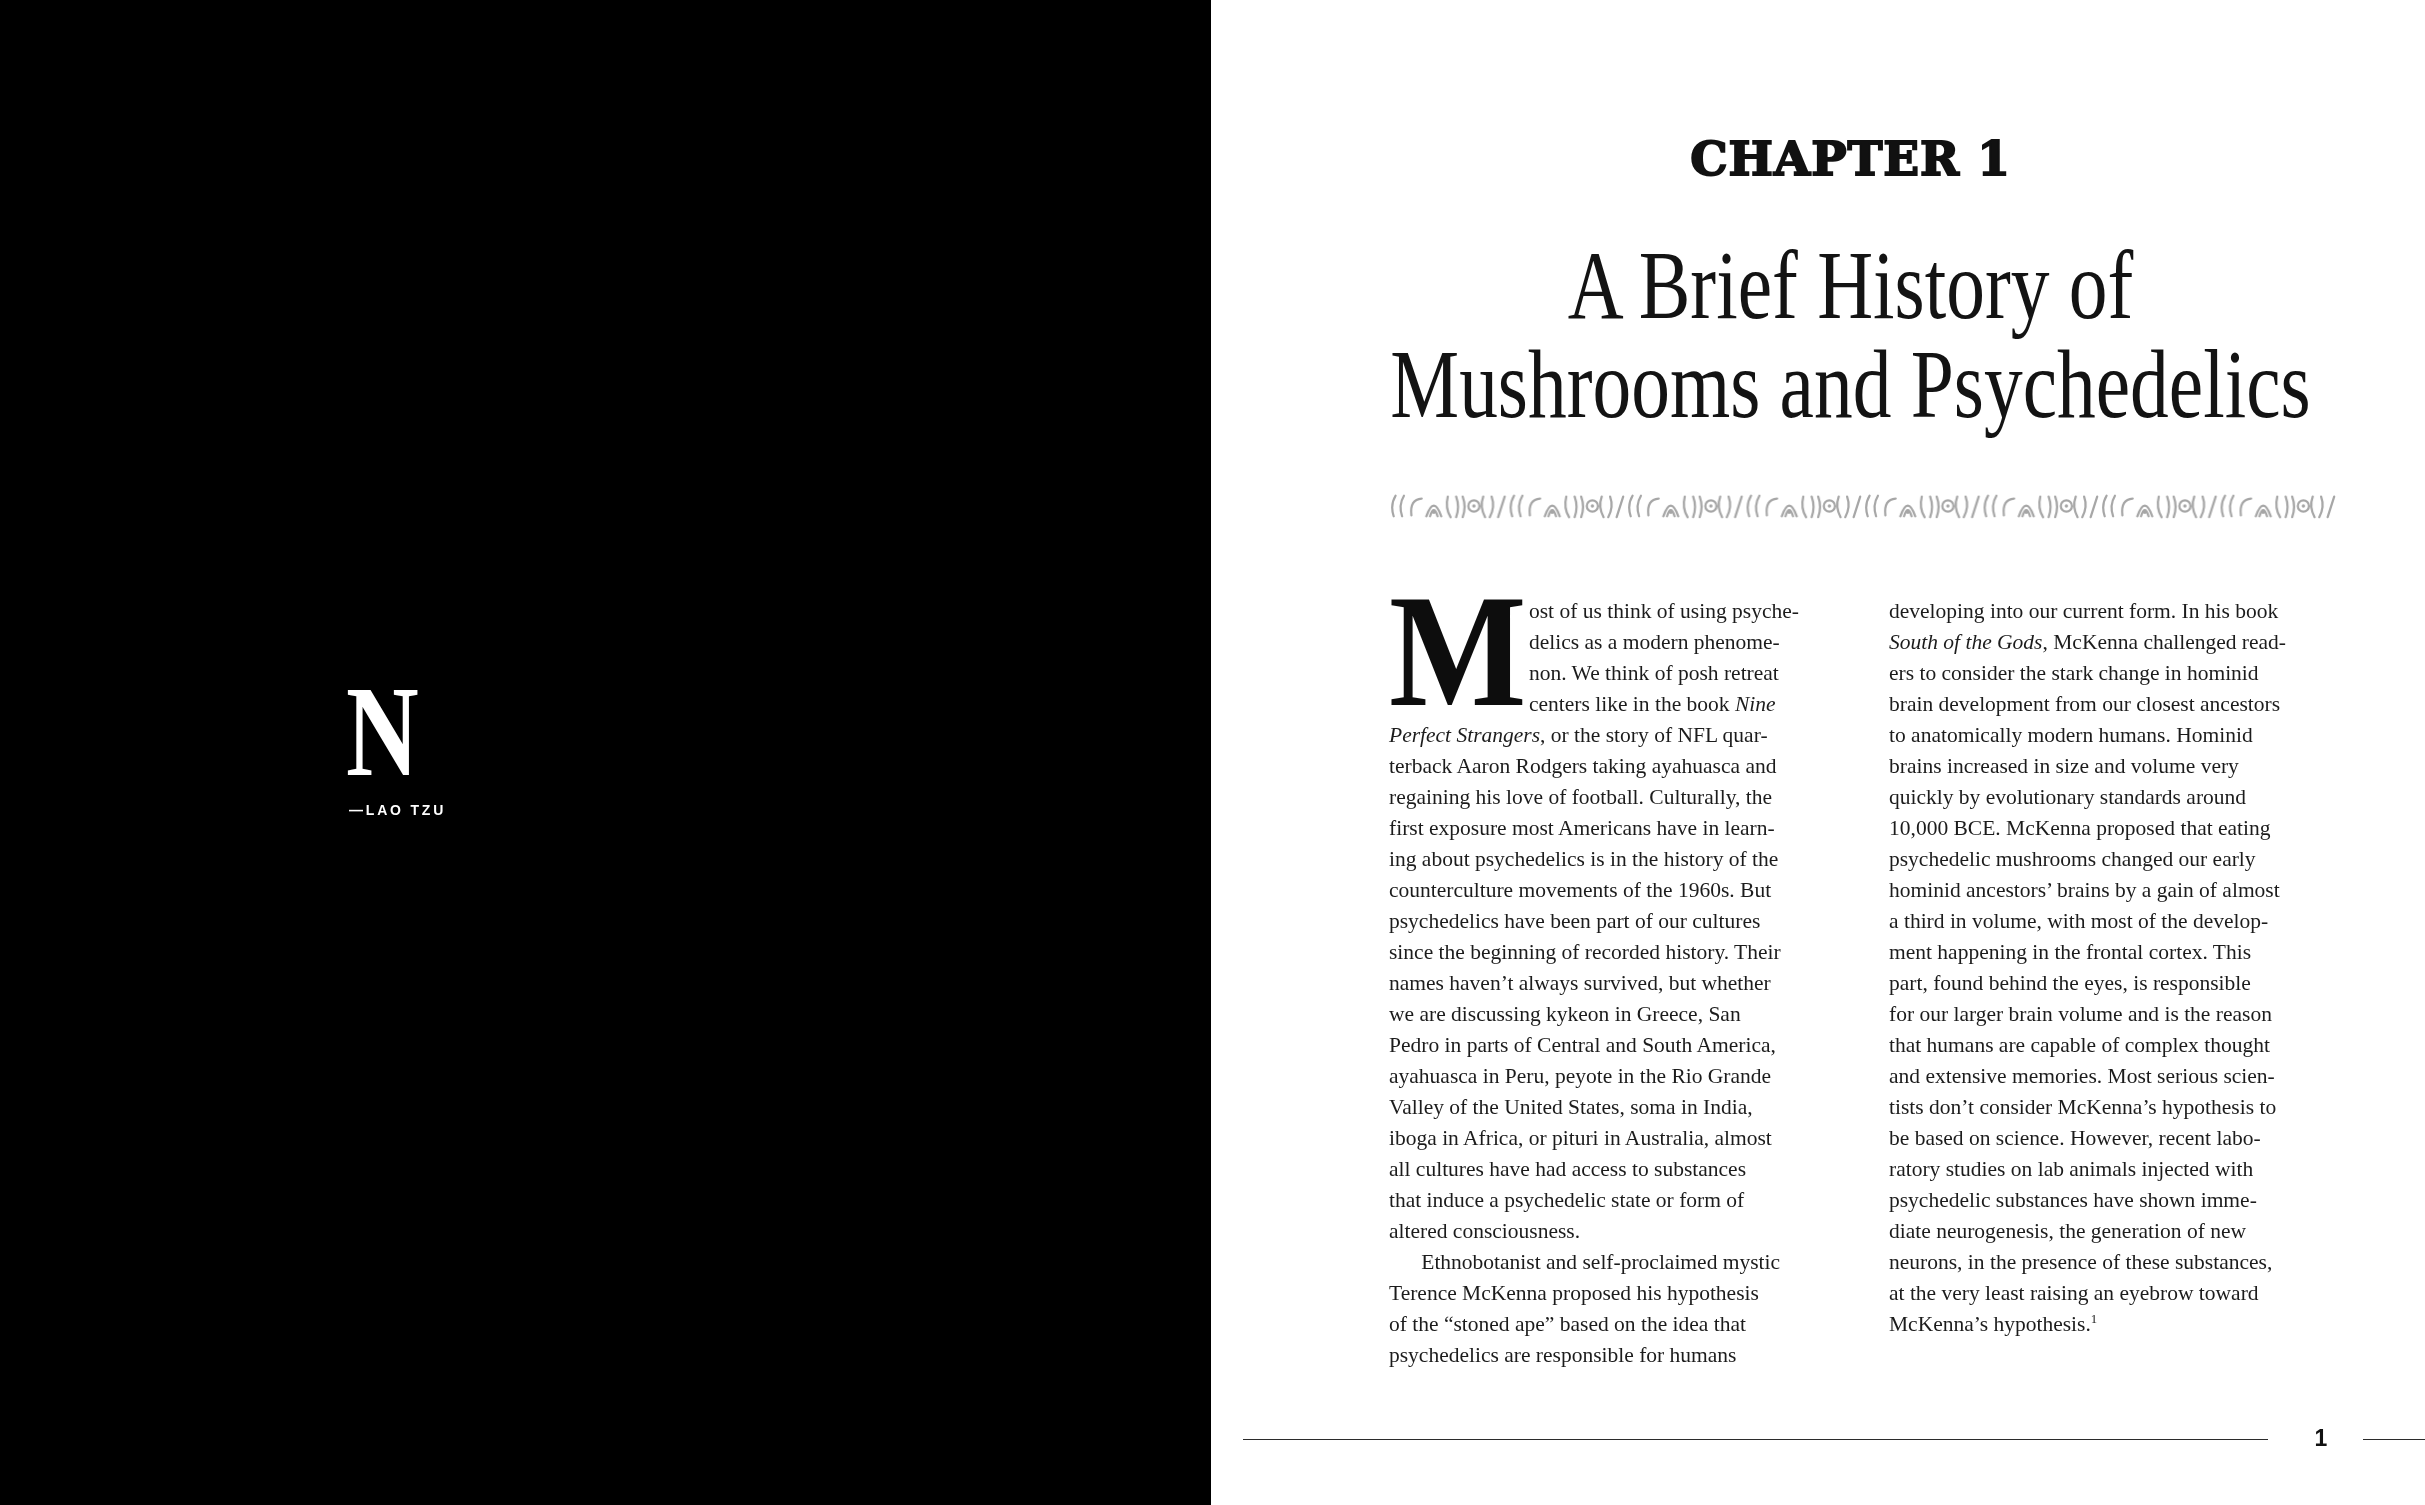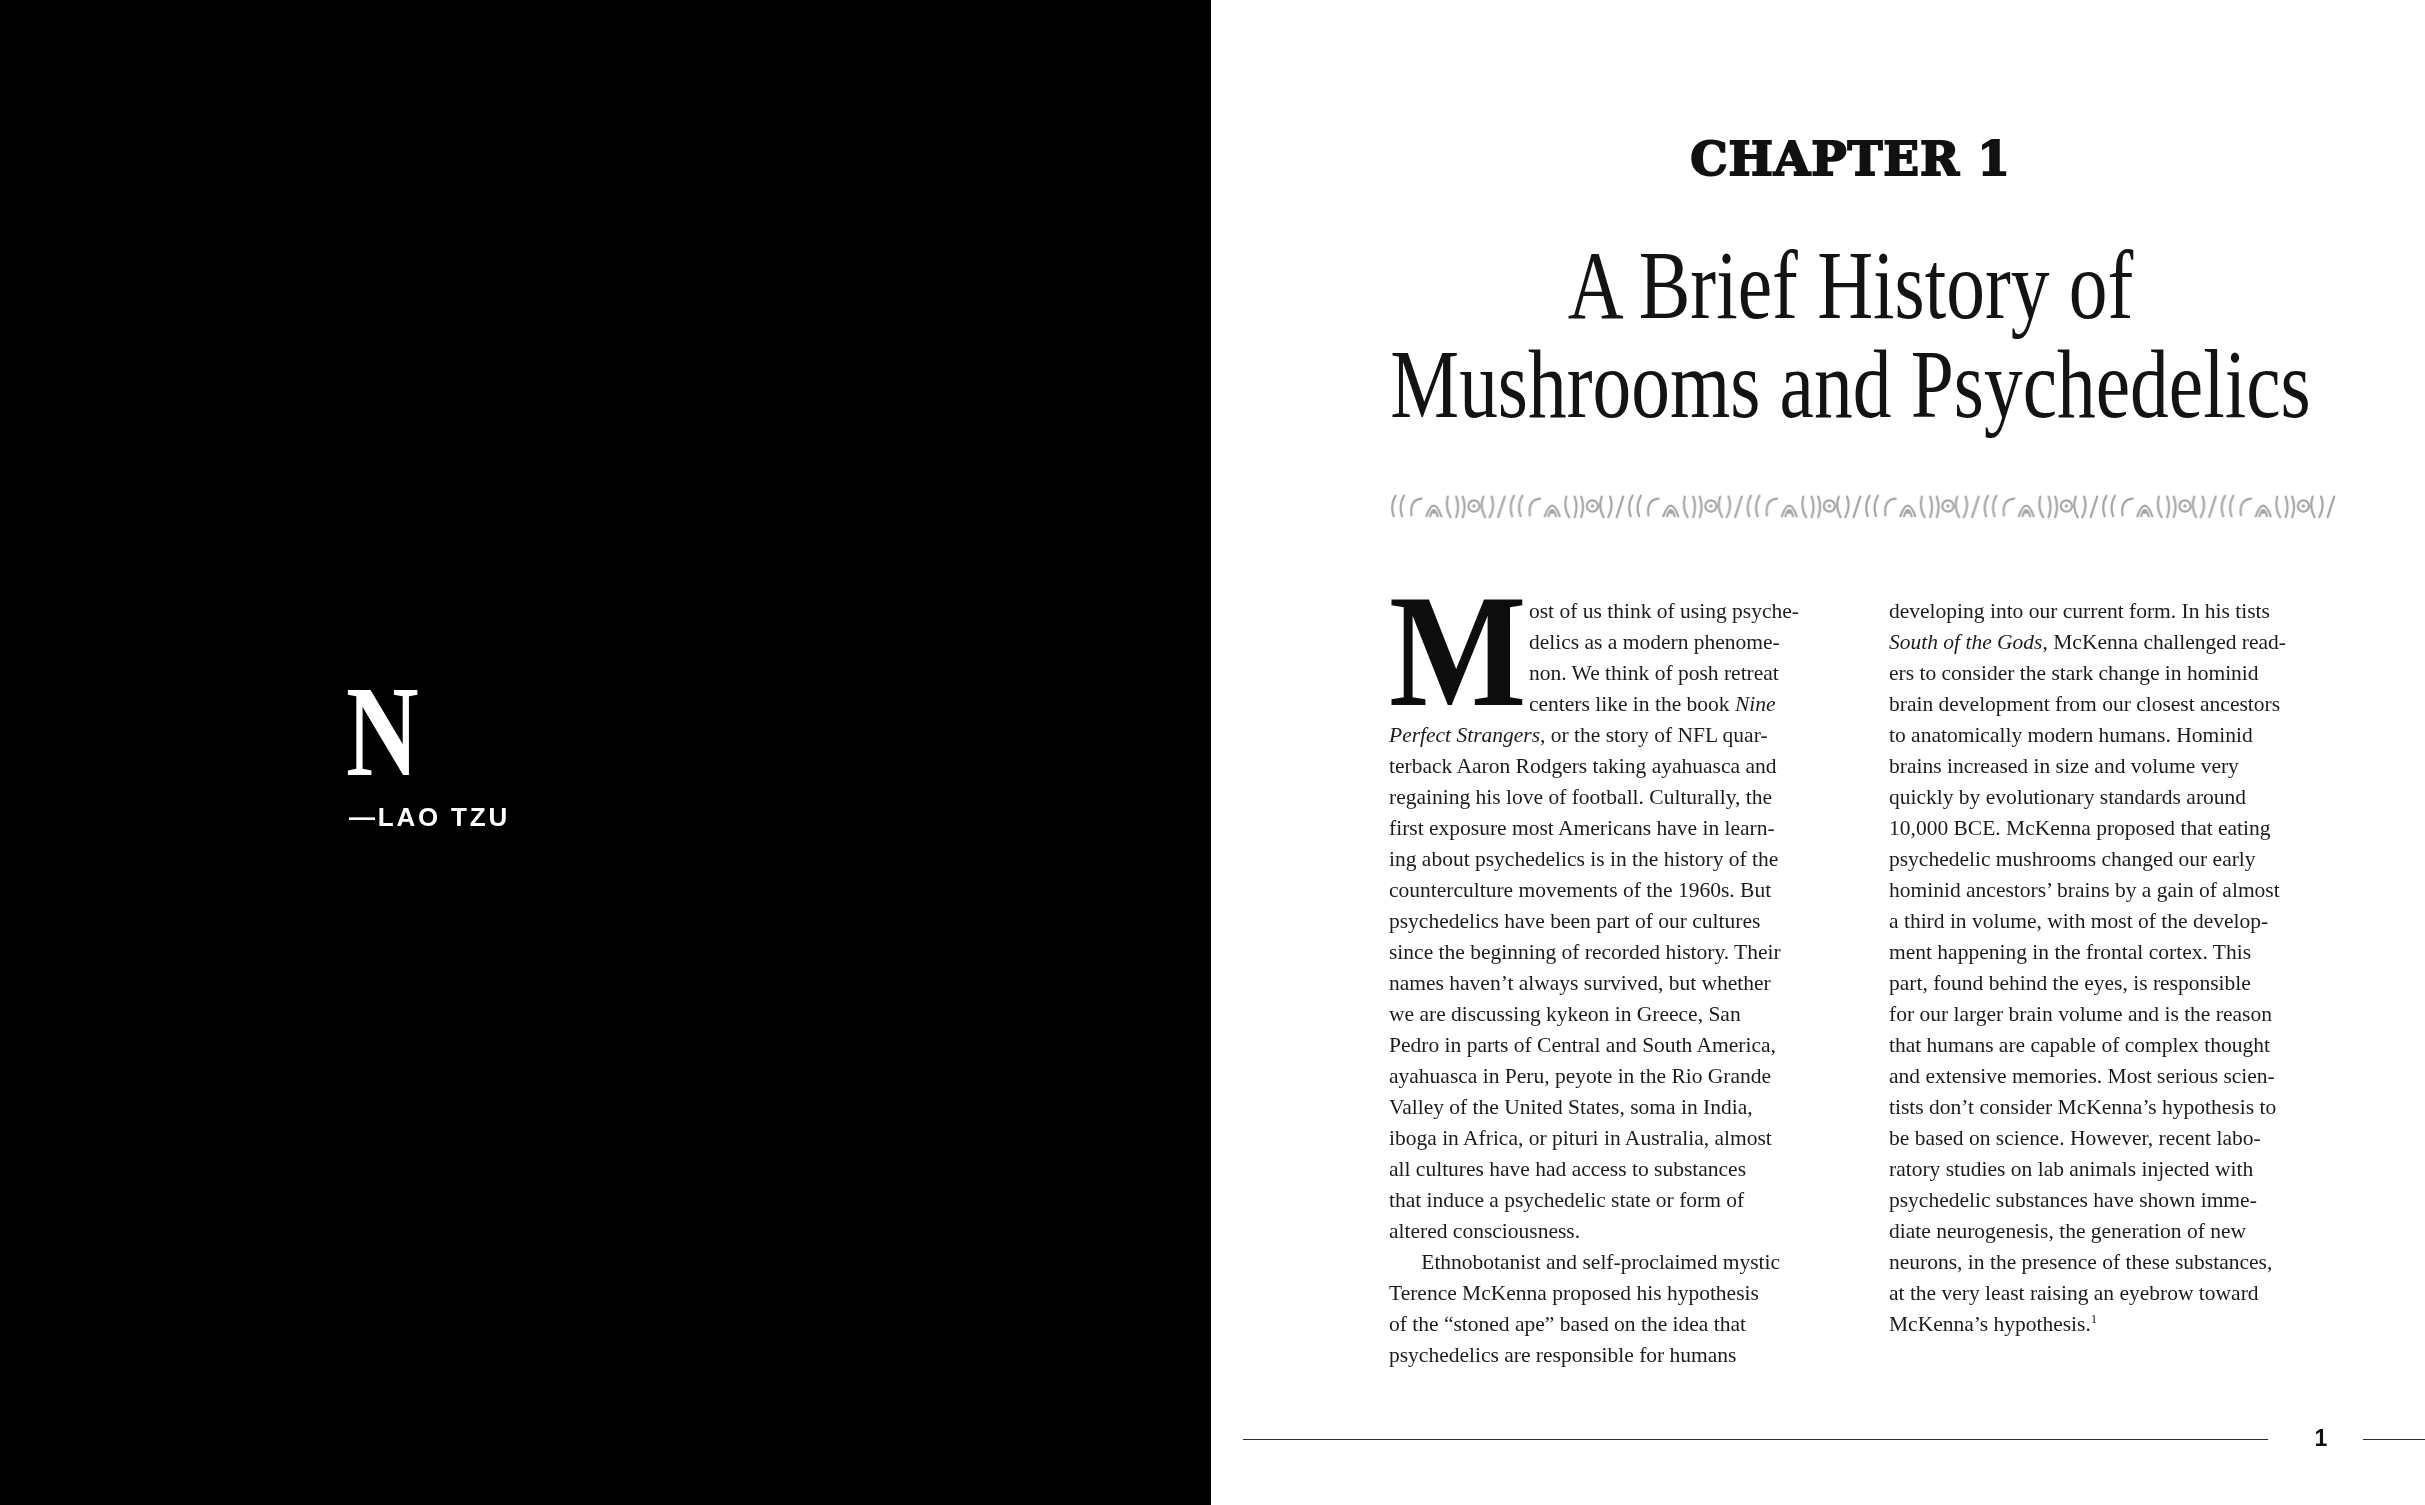--- a/index.html
+++ b/index.html
@@ -27,21 +27,21 @@
     font-weight:bold;
     font-size:129px;line-height:93px;
     transform:scaleX(0.78);transform-origin:0 50%;
     color:#ffffff;
   }
   .attribution{
     position:absolute;left:349px;top:802px;
     color:#ffffff;
     font-family:"Liberation Sans", sans-serif;
     font-weight:bold;
-    font-size:26px;letter-spacing:2.8px;
+    font-size:14px;letter-spacing:2.8px;
   }
   
   .page-right{
     position:absolute;left:1211px;top:0;width:1215px;height:1076px;
     background:#ffffff;color:#1c1c1c;margin-left:32px;
   }
   .chapter-label{
     position:absolute;top:134px;left:0;right:0;
     text-align:center;
     font-family:"DejaVu Serif", serif;
@@ -166,21 +166,21 @@
 iboga in Africa, or pituri in Australia, almost
 all cultures have had access to substances
 that induce a psychedelic state or form of
 altered consciousness.
   Ethnobotanist and self-proclaimed mystic
 Terence McKenna proposed his hypothesis
 of the “stoned ape” based on the idea that
 psychedelics are responsible for humans</span></span>
   </div>
 
-  <div class="body-col col-2"><span><span>developing into our current form. In his tists
+  <div class="body-col col-2"><span><span>developing into our current form. In his book
 </span><em>South of the Gods</em><span>, McKenna challenged read-
 ers to consider the stark change in hominid
 brain development from our closest ancestors
 to anatomically modern humans. Hominid
 brains increased in size and volume very
 quickly by evolutionary standards around
 10,000 BCE. McKenna proposed that eating
 psychedelic mushrooms changed our early
 hominid ancestors’ brains by a gain of almost
 a third in volume, with most of the develop-

